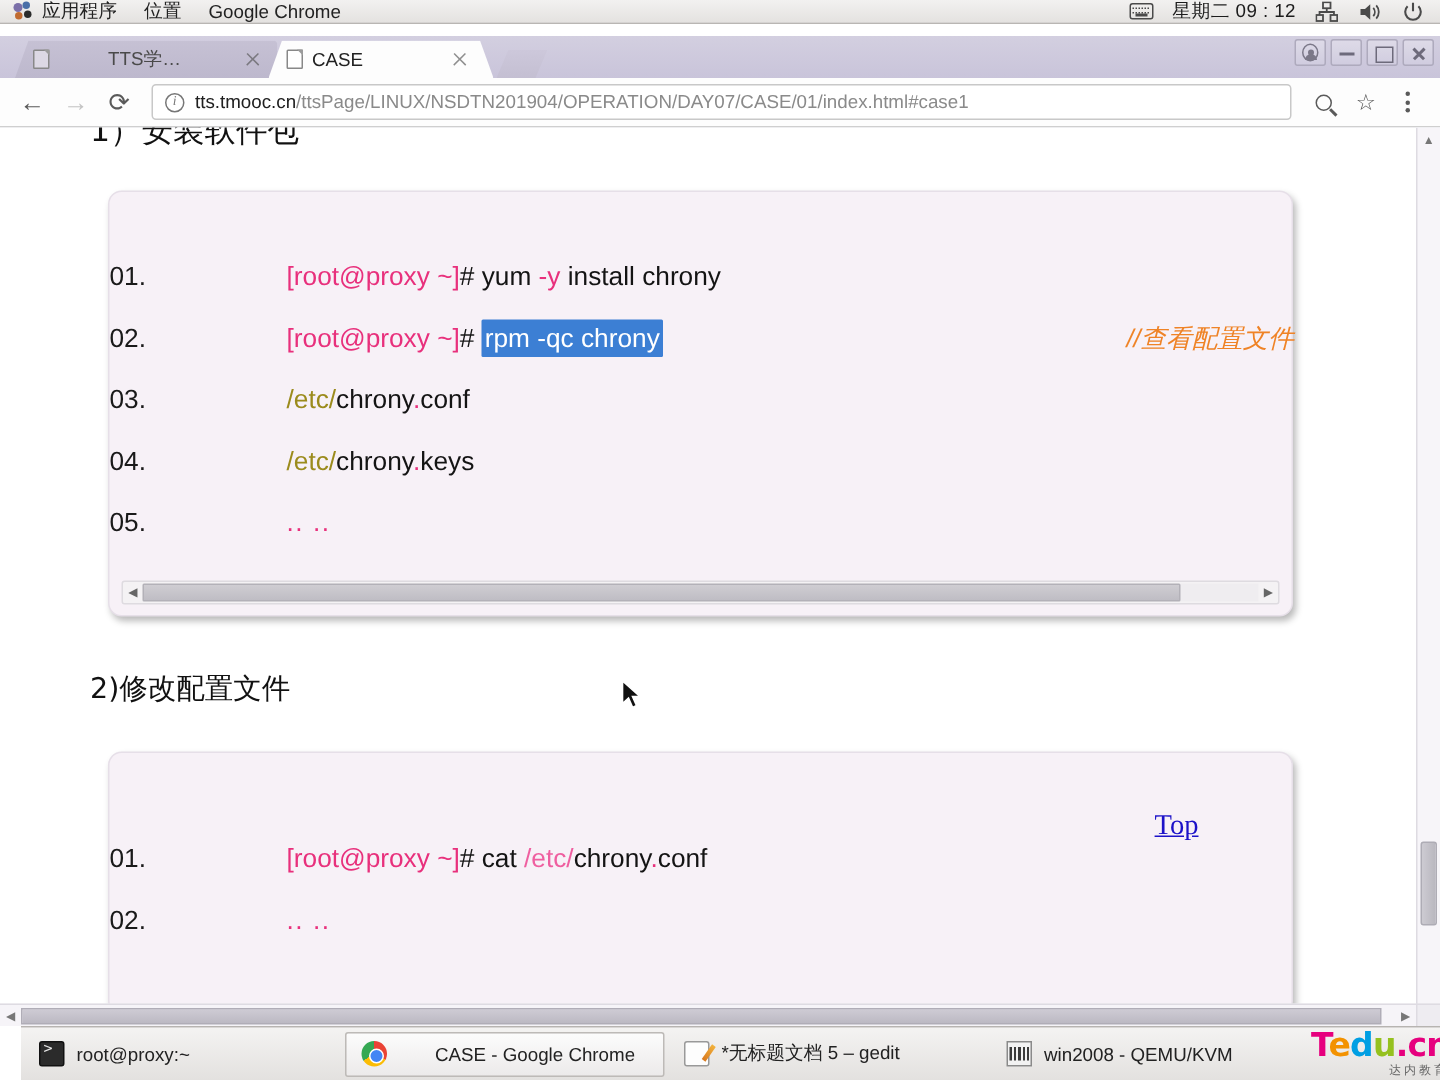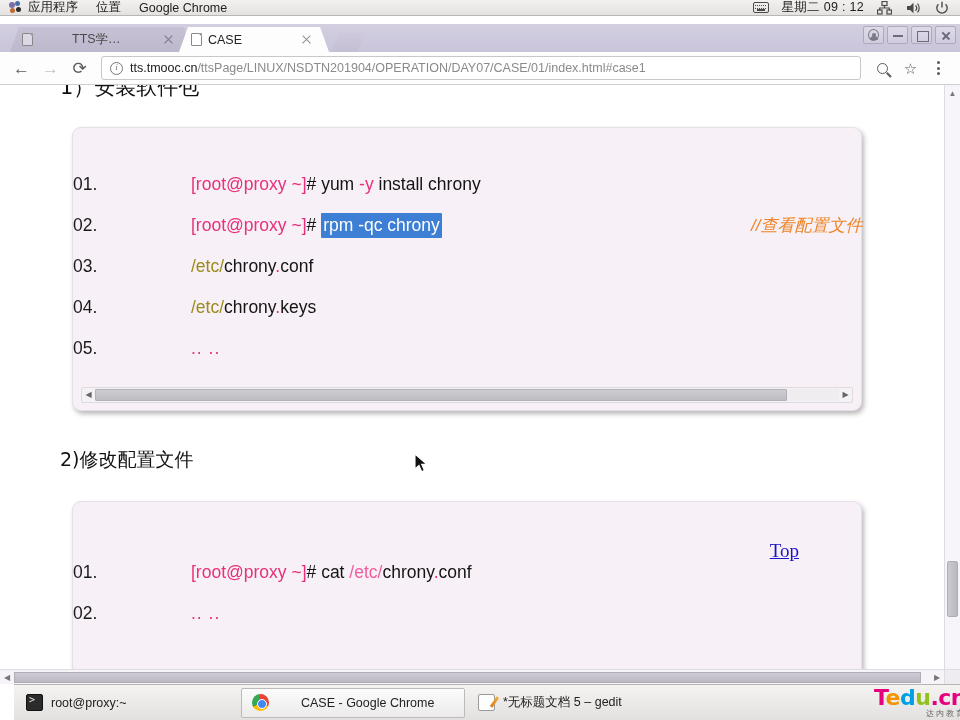--- a/index.html
+++ b/index.html
@@ -539,17 +539,21 @@
     <span class="tb-label">root@proxy:~</span>
   </div>
   <div class="tb-item active">
     <span class="ti ti-chrome"></span>
     <span class="tb-label">CASE - Google Chrome</span>
   </div>
   <div class="tb-item">
     <span class="ti ti-gedit"></span>
     <span class="tb-label">*无标题文档 5 – gedit</span>
   </div>
+  <div class="tb-item">
+    <span class="ti ti-qemu"></span>
+    <span class="tb-label">win2008 - QEMU/KVM</span>
+  </div>
   <div id="tedu-logo">
     <div class="tedu-main"><span class="tedu-t">T</span><span class="tedu-e">e</span><span class="tedu-d">d</span><span class="tedu-u">u</span><span class="tedu-cn">.cn</span></div>
     <div class="tedu-sub">达内教育</div>
   </div>
 </div>
 
 </body></html>

